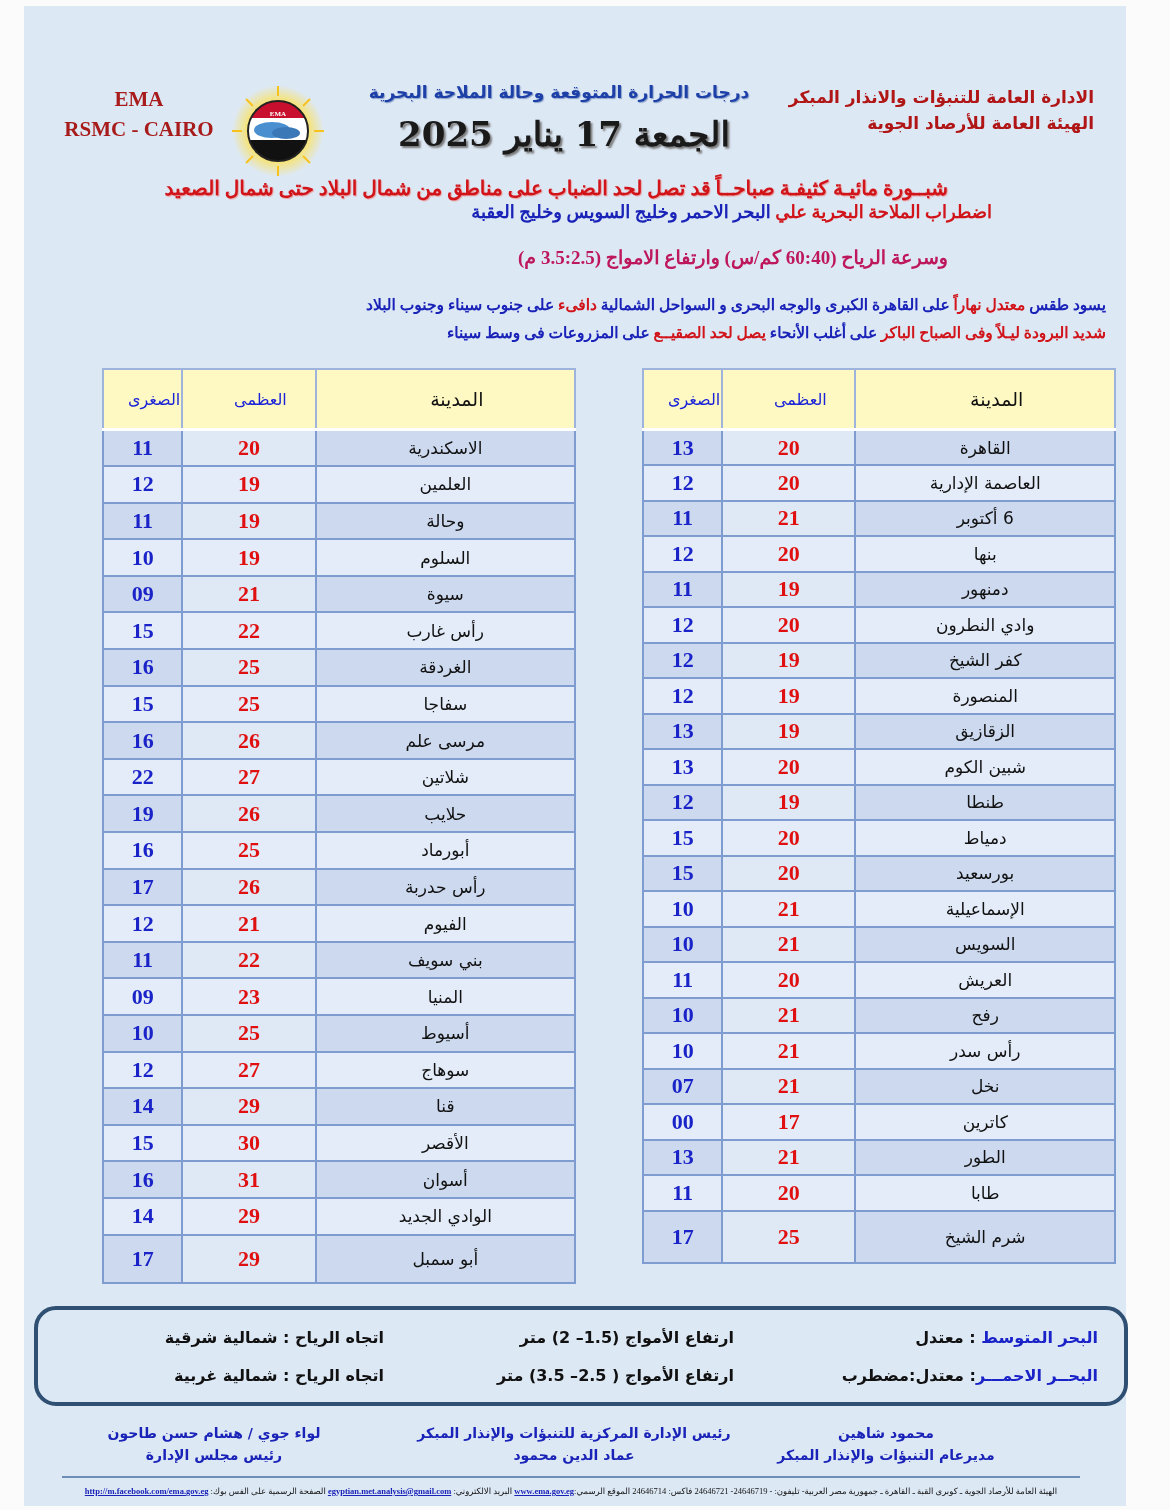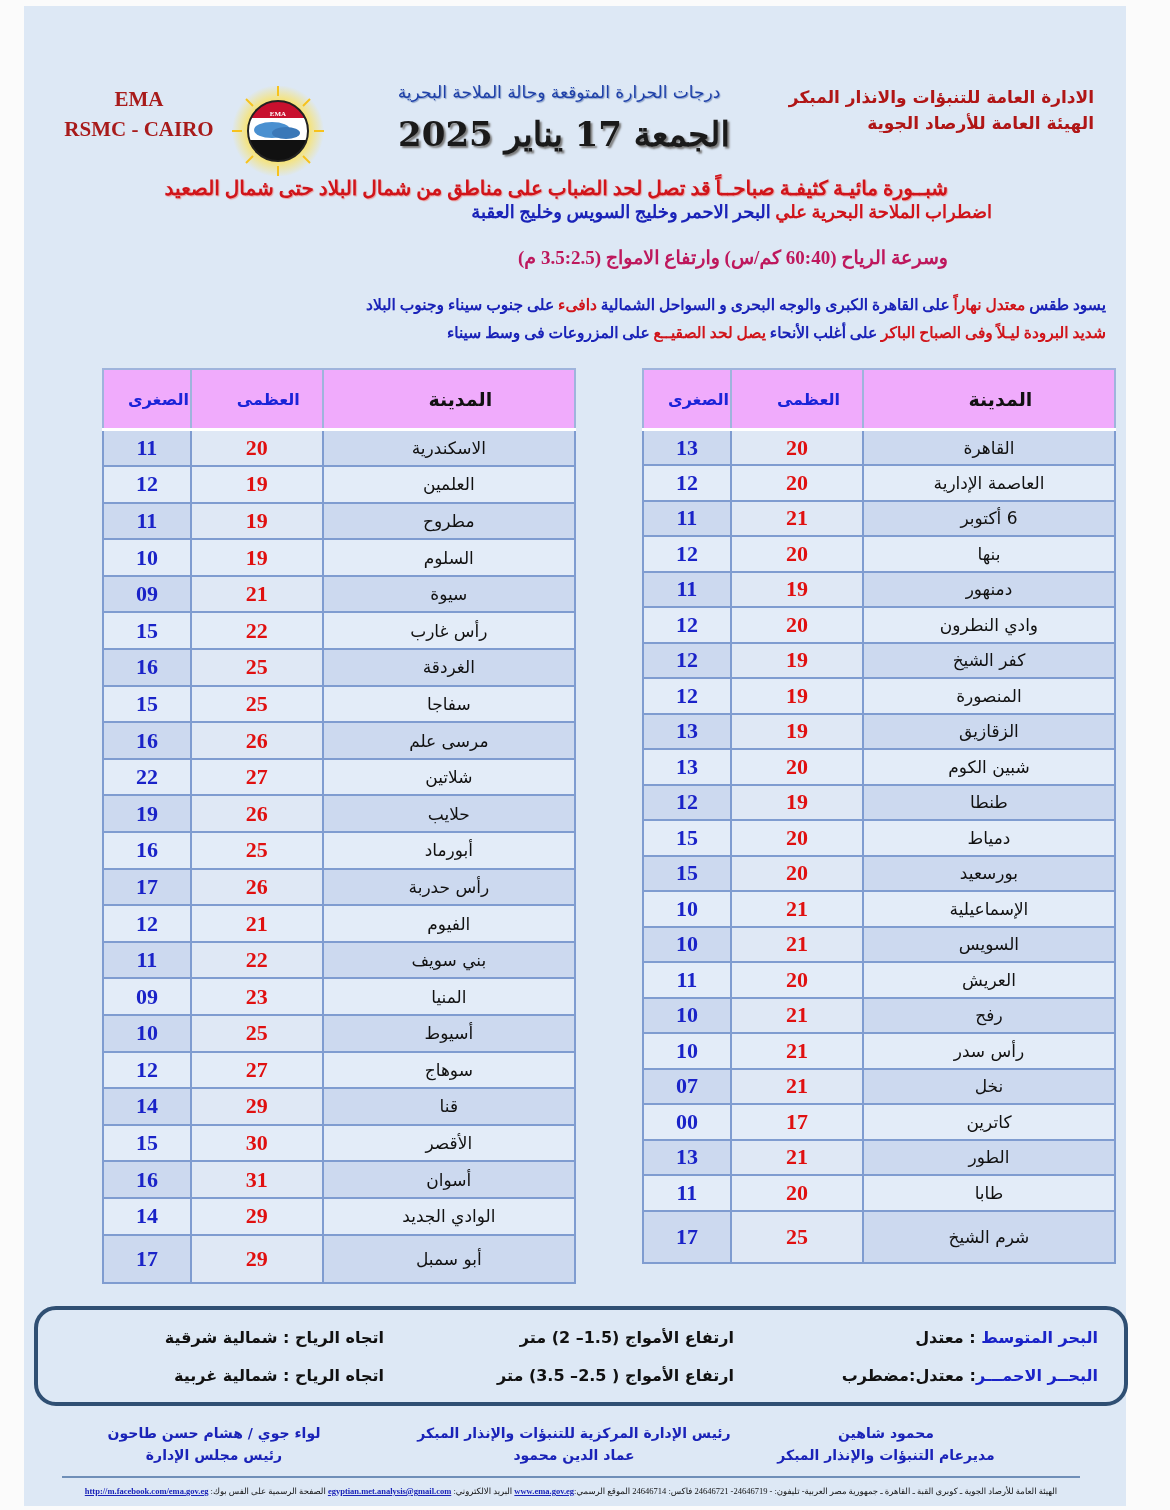--- a/index.html
+++ b/index.html
@@ -12,39 +12,39 @@
     background: #dde8f5;
   }
   .abs { position: absolute; }
   .rtl { direction: rtl; }
 
   
   .ema-en { left: 40px; top: 78px; width: 150px; text-align: center; color: #a81b1b;
     font-family: "Liberation Serif", serif; font-weight: bold; font-size: 21px; line-height: 30px; }
   .logo { left: 196px; top: 80px; width: 116px; height: 90px; }
   .sub-title { left: 320px; top: 76px; width: 430px; text-align: center; color: #1d3fa8;
-    font-weight: normal; font-size: 17px; text-shadow: 1px 1px 1px #8aa0c8; }
+    font-weight: bold; font-size: 17px; text-shadow: 1px 1px 1px #8aa0c8; }
   .date-title { left: 360px; top: 108px; width: 360px; text-align: center; color: #1a1a1a;
     font-family: "DejaVu Serif", serif; font-weight: bold; font-size: 34px; text-shadow: 2px 2px 2px #7a7a7a; }
   .org-ar { right: 32px; top: 78px; width: 360px; text-align: right; color: #b01616;
     font-weight: bold; font-size: 17px; line-height: 26px; }
 
   .headline { left: 0; width: 924px; text-align: right; font-weight: bold; font-family: Liberation Serif, serif; }
   .hl1 { top: 170px; font-size: 20px; color: #d0141a; text-shadow: 1px 1px 1px #e8a0a0; }
   .hl2 { top: 195px; font-size: 18px; margin-left: 44px; }
   .hl3 { top: 240px; font-size: 19px; color: #be185d; }
   .red { color: #d0141a; } .blue { color: #1a23b8; }
 
   .summary { right: 20px; top: 285px; width: 1060px; text-align: right; font-weight: bold;
     font-size: 15.5px; line-height: 28px; color: #1a23b8; font-family: Liberation Serif, serif; }
 
   
   table.temps { position: absolute; border-collapse: collapse; direction: rtl;
     font-family: "Liberation Serif", serif; }
-  table.temps th { background: #f0abfc; height: 56px; font-size: 19px; font-weight: bold;
+  table.temps th { background: #fef9c3; height: 56px; font-size: 19px; font-weight: normal;
     border: 2px solid #9fb4dc; border-bottom: 3px solid #fff; padding-left: 24px; }
   table.temps th.city-h { color: #111; font-family: "DejaVu Sans", sans-serif; font-size: 19px; }
   table.temps th.mx-h, table.temps th.mn-h { color: #1a23d8; font-family: "DejaVu Sans", sans-serif; font-size: 16px; }
   table.temps td { border: 2px solid #7f9cd0; text-align: center; padding: 0; }
   table.temps td.city { font-family: "DejaVu Sans", sans-serif; font-size: 17px; color: #111; font-weight: 500; }
   table.temps td.mx { color: #e01010; font-weight: bold; font-size: 22px; text-align: center; }
   table.temps td.mn { color: #1a23c8; font-weight: bold; font-size: 22px; }
   table.temps tr:nth-child(odd) td { background: #ccd9ef; }
   table.temps tr:nth-child(even) td { background: #e3ecf8; }
   table.temps tr:nth-child(odd) td.mx { background: #dfe8f5; }
@@ -276,21 +276,21 @@
           <td class="city">الاسكندرية</td>
           <td class="mx">20</td>
           <td class="mn">11</td>
         </tr>
         <tr style="height: 36.6px;">
           <td class="city">العلمين</td>
           <td class="mx">19</td>
           <td class="mn">12</td>
         </tr>
         <tr style="height: 36.6px;">
-          <td class="city">مطروح</td>
+          <td class="city">وحالة</td>
           <td class="mx">19</td>
           <td class="mn">11</td>
         </tr>
         <tr style="height: 36.6px;">
           <td class="city">السلوم</td>
           <td class="mx">19</td>
           <td class="mn">10</td>
         </tr>
         <tr style="height: 36.6px;">
           <td class="city">سيوة</td>

